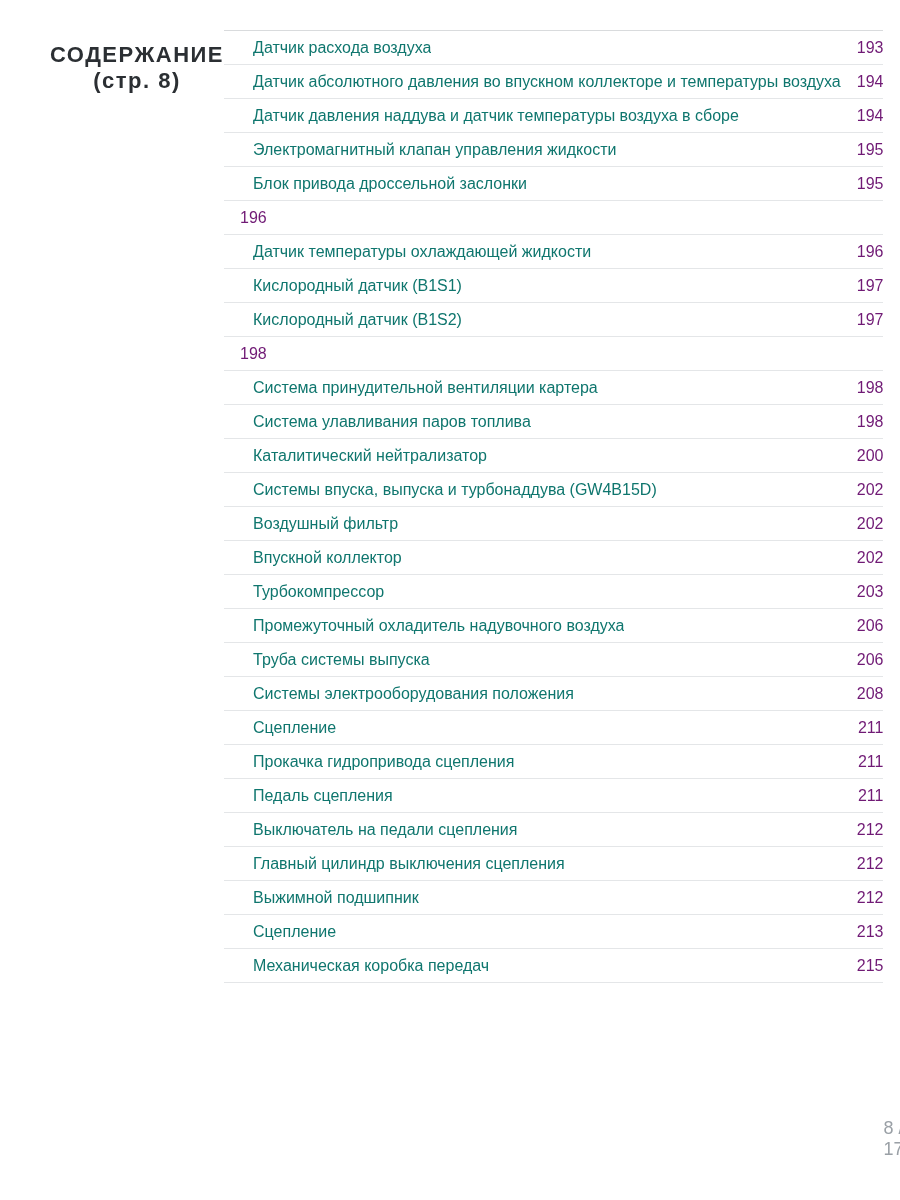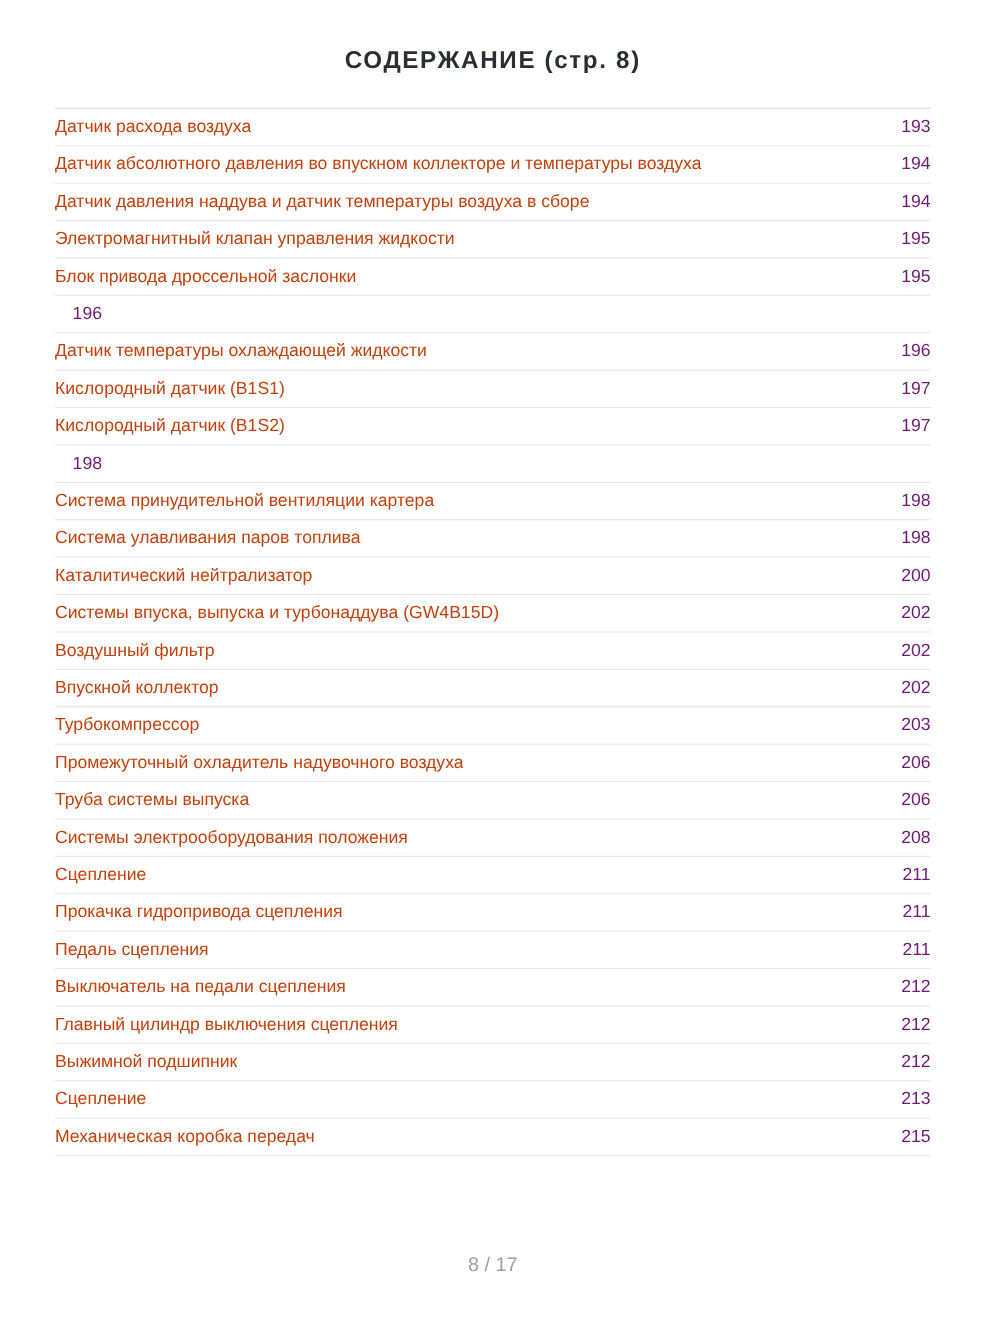--- a/index.html
+++ b/index.html
@@ -7,21 +7,21 @@
     width: 900px;
     height: 1200px;
     background: #ffffff;
     font-family: "Liberation Sans", "DejaVu Sans", sans-serif;
   }
   .page {
     width: 896px;
     height: 1200px;
     padding: 0 50px;
     display: flex;
-    flex-direction: column;
+    flex-direction: row;
     justify-content: space-between;
   }
   .page-title {
     margin-top: 42px;
     text-align: center;
     font-size: 22px;
     font-weight: 700;
     letter-spacing: 1.5px;
     color: #2b2f33;
   }
@@ -31,23 +31,24 @@
   }
   .toc-row {
     height: 34px;
     display: flex;
     align-items: center;
     justify-content: space-between;
     border-bottom: 1px solid #e4e6e8;
   }
   .toc-label {
     font-size: 16px;
-    color: #c2410c;
+    color: #0f766e;
     white-space: nowrap;
     overflow: hidden;
+    margin-left: 29px;
   }
   .toc-page {
     font-size: 16px;
     color: #701a75;
     padding-left: 16px;
     flex-shrink: 0;
   }
   .footer {
     margin-top: auto;
     padding-bottom: 40px;

